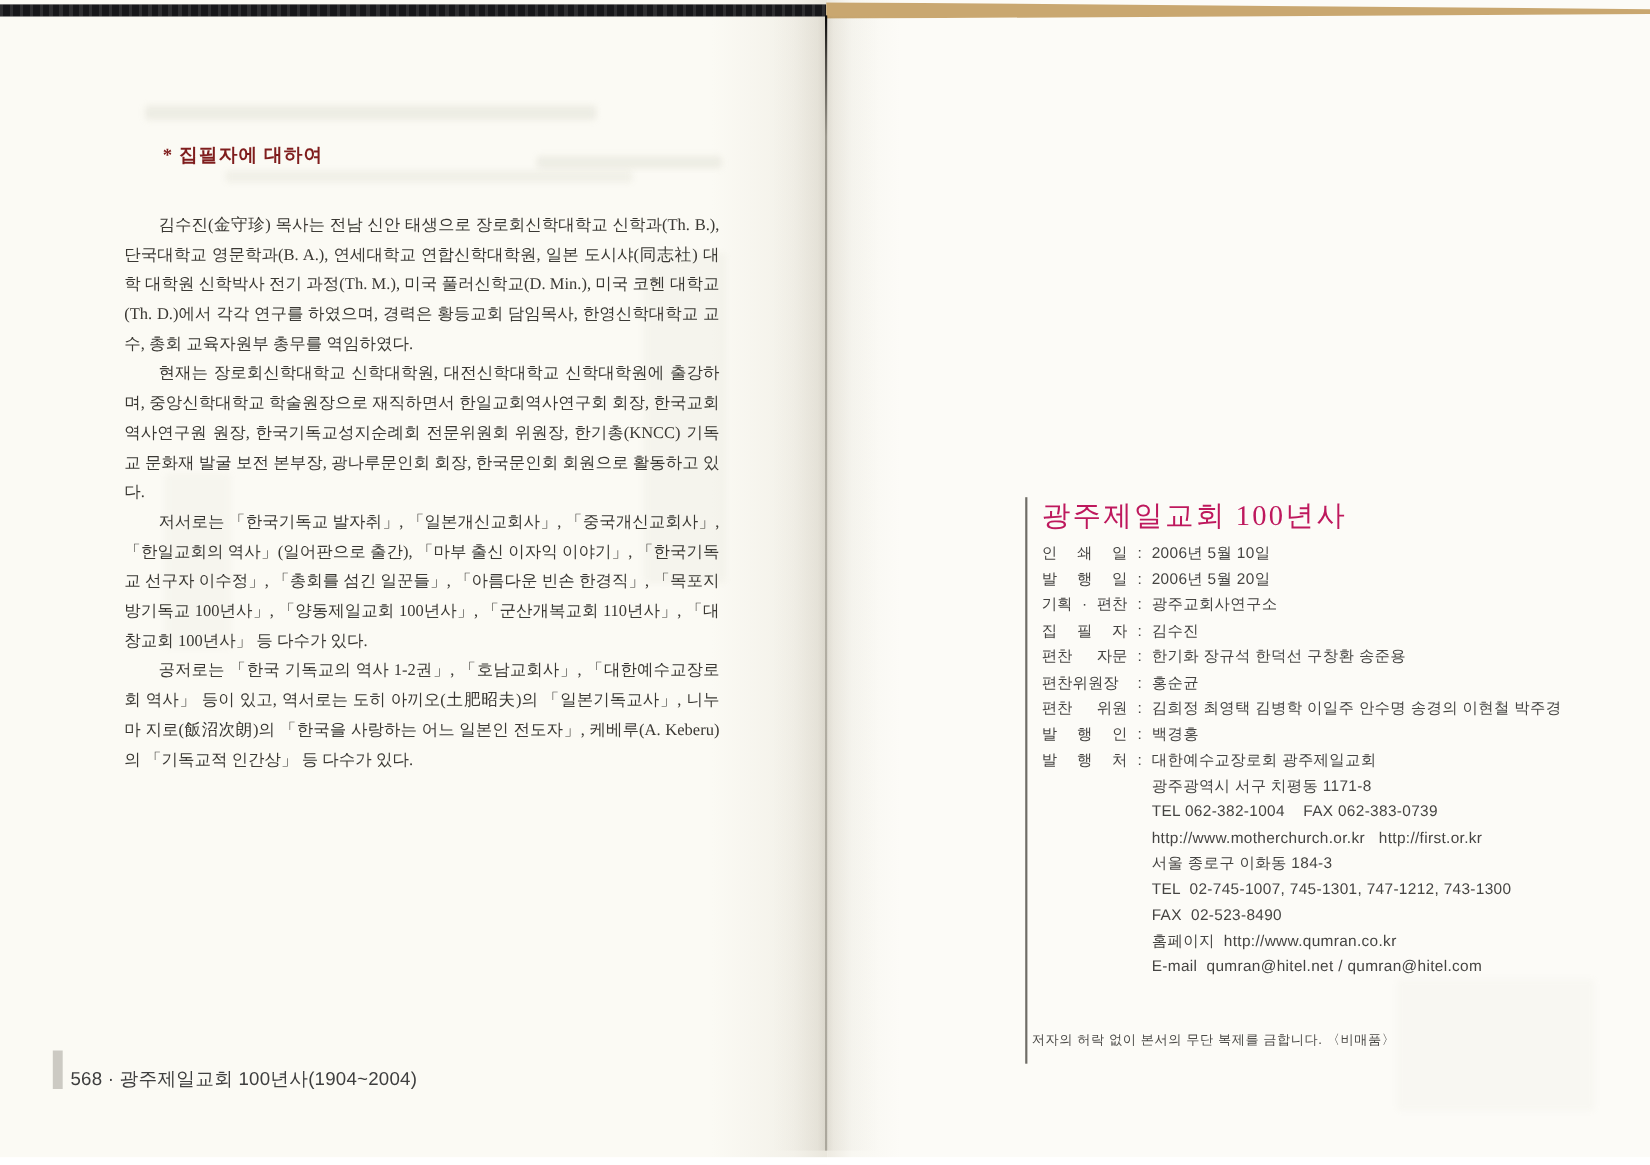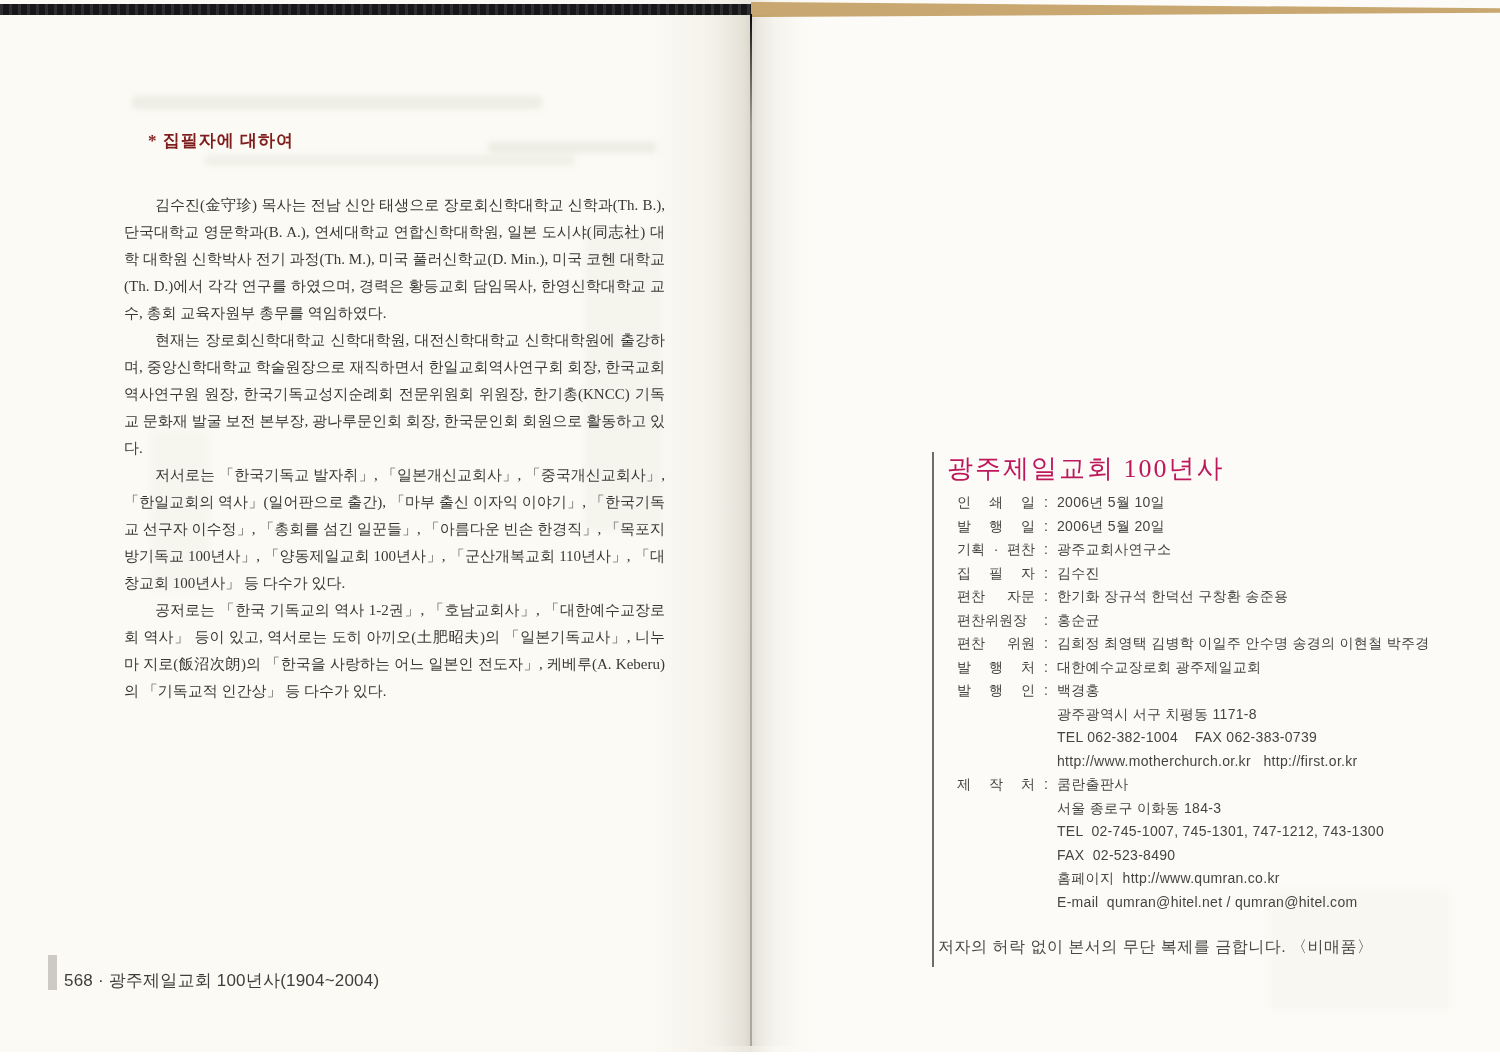--- a/index.html
+++ b/index.html
@@ -53,21 +53,21 @@
   .g4 { left:585px; top:230px; width:75px;  height:300px; opacity:.45; }
   .g5 { left:150px; top:430px; width:60px;  height:160px; opacity:.35; }
   .g6 { left:1270px; top:890px; width:180px; height:120px; opacity:.30; }
 
   
   .author-heading {
     position:absolute; left:148px; top:129px;
     font-family:"Liberation Serif","DejaVu Serif",serif;
     font-weight:bold; font-size:17px; color:#7f1d1d; letter-spacing:1px;
   }
-  .author-paragraphs { position:absolute; left:124px; top:192px; width:541px; }
+  .author-paragraphs { position:absolute; left:113px; top:192px; width:541px; }
   .body-para {
     font-family:"Liberation Serif","DejaVu Serif",serif;
     font-size:15px; line-height:27px; color:#3a3833;
     text-align:justify; text-indent:31px;
     word-break:break-all;
   }
   .footer-bar  { position:absolute; left:48px; top:955px; width:9px; height:35px; background:#cccac3; }
   .footer-text { position:absolute; left:64px; top:969px; font-size:17px; color:#3e3e3e; letter-spacing:.2px; }
 
   
@@ -76,28 +76,28 @@
   }
   .colophon-title {
     position:absolute; left:947px; top:451px;
     font-family:"Liberation Serif","DejaVu Serif",serif;
     font-size:26px; color:#be185d; letter-spacing:2px;
   }
   .colophon-rows { position:absolute; left:947px; top:491px; }
   .crow { height:23.5px; line-height:23.5px; font-size:14px; color:#454442; white-space:pre; }
   .clabel {
     display:inline-block; width:78px; vertical-align:top;
-    text-align:justify; text-align-last:justify;margin-left:10px;
+    text-align:justify; text-align-last:justify;
   }
   .ccolon { display:inline-block; width:22px; text-align:center; color:#454442; }
   .ccolon.hide { visibility:hidden; }
   .cvalue { letter-spacing:.3px; }
   .colophon-note {
     position:absolute; left:938px; top:937px;
-    font-size:16px; color:#4a4946; letter-spacing:.5px;
+    font-size:12px; color:#4a4946; letter-spacing:.5px;
   }
 </style>
 </head>
 <body>
 
 <div class="page-left"></div>
 <div class="page-right"></div>
 <div class="top-band"></div>
 <div class="edge-strip"></div>
 <div class="gutter-shade"></div>
@@ -125,25 +125,24 @@
 <div class="colophon-rule"></div>
 <div class="colophon-title">광주제일교회 100년사</div>
 <div class="colophon-rows">
     <div class="crow"><span class="clabel">인 쇄 일</span><span class="ccolon">:</span><span class="cvalue">2006년 5월 10일</span></div>
     <div class="crow"><span class="clabel">발 행 일</span><span class="ccolon">:</span><span class="cvalue">2006년 5월 20일</span></div>
     <div class="crow"><span class="clabel">기획 · 편찬</span><span class="ccolon">:</span><span class="cvalue">광주교회사연구소</span></div>
     <div class="crow"><span class="clabel">집 필 자</span><span class="ccolon">:</span><span class="cvalue">김수진</span></div>
     <div class="crow"><span class="clabel">편찬 자문</span><span class="ccolon">:</span><span class="cvalue">한기화 장규석 한덕선 구창환 송준용</span></div>
     <div class="crow"><span class="clabel">편찬위원장</span><span class="ccolon">:</span><span class="cvalue">홍순균</span></div>
     <div class="crow"><span class="clabel">편찬 위원</span><span class="ccolon">:</span><span class="cvalue">김희정 최영택 김병학 이일주 안수명 송경의 이현철 박주경</span></div>
+    <div class="crow"><span class="clabel">발 행 인</span><span class="ccolon">:</span><span class="cvalue">백경홍</span></div>
     <div class="crow"><span class="clabel">발 행 처</span><span class="ccolon">:</span><span class="cvalue">대한예수교장로회 광주제일교회</span></div>
-    <div class="crow"><span class="clabel">발 행 인</span><span class="ccolon">:</span><span class="cvalue">백경홍</span></div>
     <div class="crow"><span class="clabel"></span><span class="ccolon hide">:</span><span class="cvalue">광주광역시 서구 치평동 1171-8</span></div>
     <div class="crow"><span class="clabel"></span><span class="ccolon hide">:</span><span class="cvalue">TEL 062-382-1004    FAX 062-383-0739</span></div>
     <div class="crow"><span class="clabel"></span><span class="ccolon hide">:</span><span class="cvalue">http://www.motherchurch.or.kr   http://first.or.kr</span></div>
-    <div class="crow"><span class="clabel">제 작 처</span><span class="ccolon">:</span><span class="cvalue">쿰란출판사</span></div>
     <div class="crow"><span class="clabel"></span><span class="ccolon hide">:</span><span class="cvalue">서울 종로구 이화동 184-3</span></div>
     <div class="crow"><span class="clabel"></span><span class="ccolon hide">:</span><span class="cvalue">TEL  02-745-1007, 745-1301, 747-1212, 743-1300</span></div>
     <div class="crow"><span class="clabel"></span><span class="ccolon hide">:</span><span class="cvalue">FAX  02-523-8490</span></div>
     <div class="crow"><span class="clabel"></span><span class="ccolon hide">:</span><span class="cvalue">홈페이지  http://www.qumran.co.kr</span></div>
     <div class="crow"><span class="clabel"></span><span class="ccolon hide">:</span><span class="cvalue">E-mail  qumran@hitel.net / qumran@hitel.com</span></div>
   </div>
 <div class="colophon-note">저자의 허락 없이 본서의 무단 복제를 금합니다. 〈비매품〉</div>
 
 </body></html>

